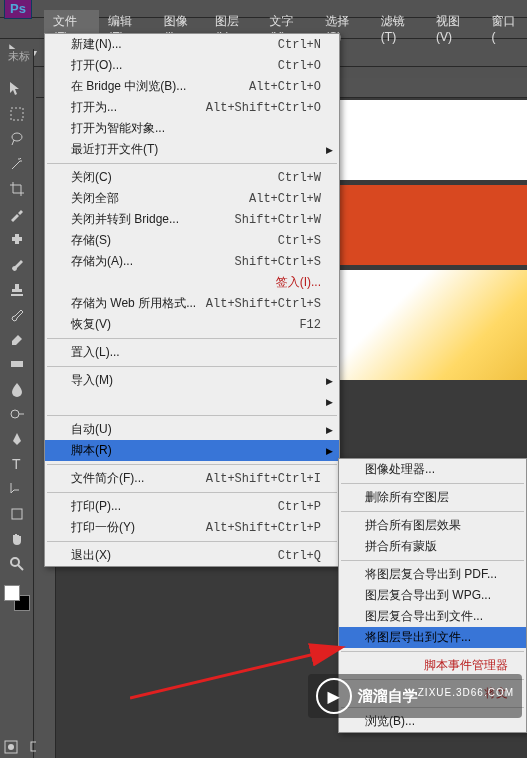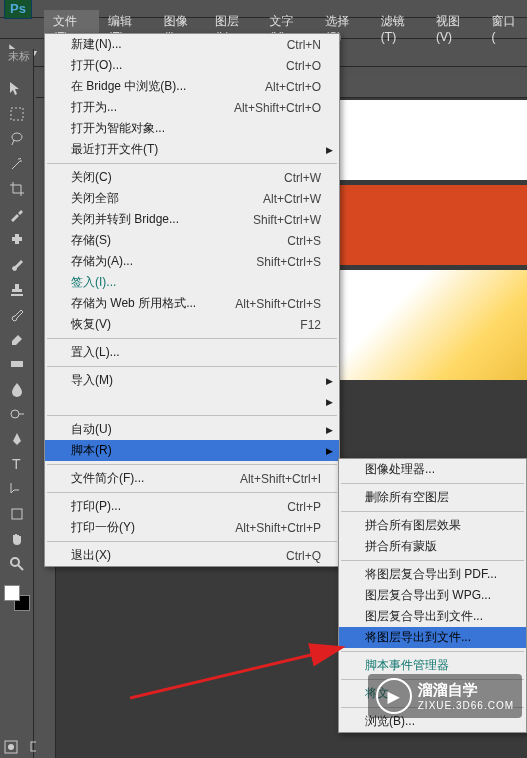--- a/index.html
+++ b/index.html
@@ -1,19 +1,19 @@
 <!DOCTYPE html>
 <html><head>
   <meta charset="utf-8">
   <style>
     * { margin: 0; padding: 0; box-sizing: border-box; font-family: "Microsoft YaHei", sans-serif; }
     body { background: #525252; width: 527px; height: 758px; overflow: hidden; position: relative; }
     
     .top-bar { background: #535353; height: 18px; display: flex; align-items: center; padding-left: 4px; border-bottom: 1px solid #282828; }
-    .ps-logo { width: 28px; height: 20px; background: #14532d; color: #4fa8d8; display: flex; align-items: center; justify-content: center; font-size: 13px; font-weight: bold; border: 1px solid #0d3a5c; margin-right: 4px; }
+    .ps-logo { width: 28px; height: 20px; background: #701a75; color: #4fa8d8; display: flex; align-items: center; justify-content: center; font-size: 13px; font-weight: bold; border: 1px solid #0d3a5c; margin-right: 4px; }
     
     .menu-bar { background: #535353; height: 21px; display: flex; align-items: center; padding-left: 44px; border-bottom: 1px solid #282828; }
     .menu-item { color: #e0e0e0; font-size: 12px; padding: 3px 9px; cursor: pointer; }
     .menu-item.active { background: #6a6a6a; }
     
     .toolbar-row { background: #535353; height: 28px; border-bottom: 1px solid #282828; display: flex; align-items: center; padding-left: 8px; gap: 4px; }
     .toolbar-icon { width: 20px; height: 20px; display: flex; align-items: center; justify-content: center; color: #ccc; }
     
     .tab-label { position: absolute; top: 49px; left: 8px; color: #b0b0b0; font-size: 11px; z-index: 1; }
     
@@ -21,42 +21,42 @@
     .tool-btn { width: 26px; height: 24px; display: flex; align-items: center; justify-content: center; color: #ccc; border-radius: 2px; cursor: pointer; }
     .tool-btn svg { width: 16px; height: 16px; fill: #ccc; }
     
     .swatch-area { margin-top: 8px; width: 26px; height: 26px; position: relative; }
     .swatch-bg { position: absolute; right: 0; bottom: 0; width: 16px; height: 16px; background: #000; border: 1px solid #888; }
     .swatch-fg { position: absolute; left: 0; top: 0; width: 16px; height: 16px; background: #fff; border: 1px solid #888; }
     
     .dropdown-menu { position: absolute; top: 21px; left: 44px; width: 296px; background: #eeeeee; border: 1px solid #8f8f8f; box-shadow: 2px 2px 6px rgba(0,0,0,0.4); z-index: 100; margin-top: 12px; }
     .menu-row { display: flex; align-items: center; height: 21px; padding: 0 18px 0 26px; color: #222; font-size: 12px; cursor: pointer; position: relative; }
     .menu-row.highlighted { background: #3875d7; color: #000000; }
-    .menu-row.disabled { color: #0f766e; }
+    .menu-row.disabled { color: #b91c1c; text-align: right; }
     .menu-label-text { flex: 1; }
-    .menu-shortcut { color: #444; font-size: 12px; }
+    .menu-shortcut { color: #444; font-size: 12px; font-family: Liberation Mono, monospace; }
     .menu-sep { height: 1px; background: #c0c0c0; margin: 3px 2px; }
     .submenu-arrow { position: absolute; right: 6px; font-size: 9px; }
     
     .submenu { position: absolute; top: 458px; left: 338px; width: 189px; background: #eeeeee; border: 1px solid #8f8f8f; box-shadow: 2px 2px 6px rgba(0,0,0,0.4); z-index: 101; }
     
     .canvas-bg { position: absolute; left: 36px; top: 78px; right: 0; bottom: 0; background: #3a3a3a; z-index: -1; }
     .ruler-h { position: absolute; top: 78px; left: 36px; right: 0; height: 20px; background: #535353; border-bottom: 1px solid #282828; }
     .ruler-v { position: absolute; top: 98px; left: 36px; width: 20px; bottom: 0; background: #535353; border-right: 1px solid #282828; }
     
     .canvas-content { position: absolute; left: 340px; top: 100px; width: 190px; height: 280px; }
     .layer-white { position: absolute; top: 0; width: 100%; height: 80px; background: #fff; }
     .layer-orange { position: absolute; top: 85px; width: 100%; height: 80px; background: #d84820; }
     .layer-gradient { position: absolute; top: 170px; width: 100%; height: 110px; background: linear-gradient(135deg, #fff 30%, #ffd966 70%, #f0c040 100%); }
     
     .red-arrow { position: absolute; top: 640px; left: 130px; z-index: 200; pointer-events: none; }
     
     .watermark { position: absolute; bottom: 40px; right: 5px; z-index: 300; display: flex; align-items: center; gap: 6px; background: rgba(30,30,30,0.5); padding: 4px 8px; border-radius: 4px; }
     .wm-icon { width: 36px; height: 36px; border: 2px solid #fff; border-radius: 50%; display: flex; align-items: center; justify-content: center; color: #fff; font-size: 16px; }
-    .wm-text { color: #fff; display: flex; flex-direction: column; }
+    .wm-text { color: #fff; display: flex; flex-direction: row; }
     .wm-main { font-size: 15px; font-weight: bold; }
     .wm-sub { font-size: 10px; letter-spacing: 1px; }
     
     .bottom-icons { position: absolute; bottom: 2px; left: 2px; display: flex; gap: 8px; }
     .bottom-icons .tool-btn { width: 18px; height: 18px; }
   </style>
 </head>
 <body>
 
 <div class="top-bar">

